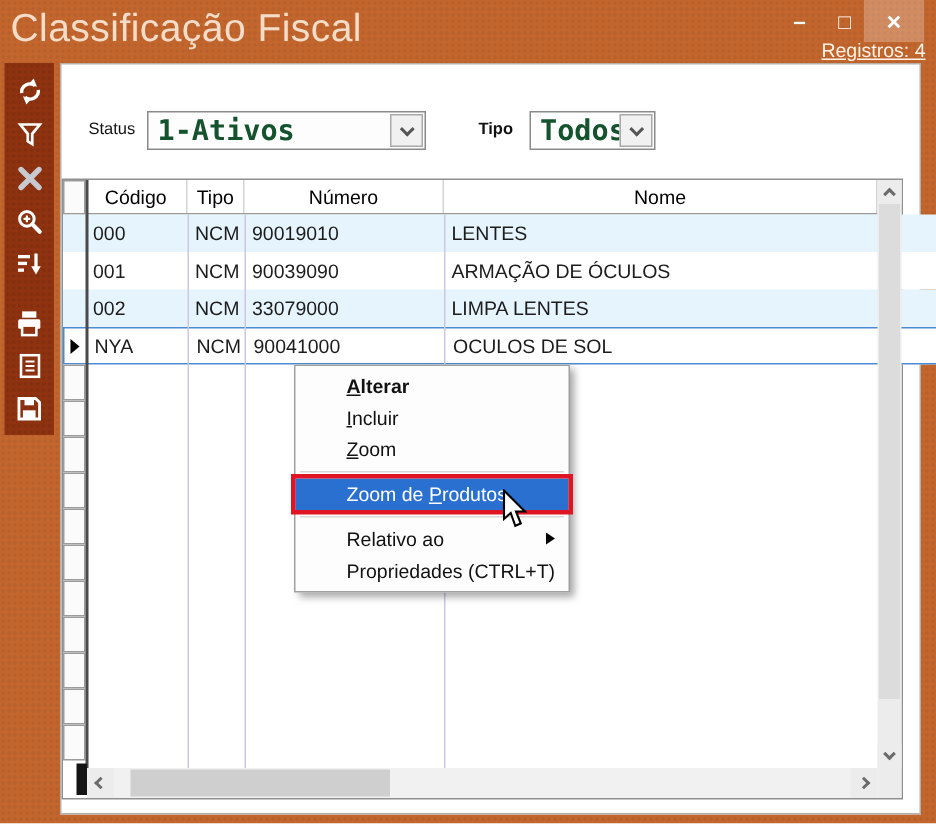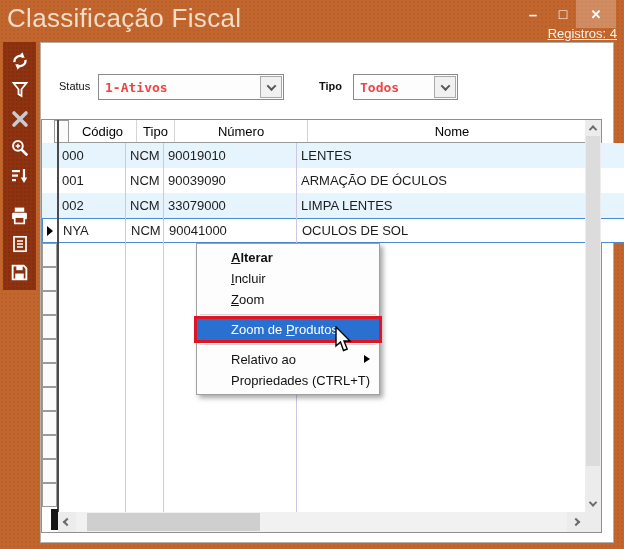--- a/index.html
+++ b/index.html
@@ -34,29 +34,29 @@
   .side-btn{width:26px;height:24px;margin-bottom:6px;display:flex;align-items:center;justify-content:center;cursor:pointer;}
   .side-btn.group-gap{margin-top:11px;}
   .side-btn svg{display:block;}
   
   .content{position:absolute;left:40px;top:42px;width:574px;height:501px;
     background:#fff;border:1px solid #b5b0aa;}
   .flabel{position:absolute;font-size:11px;color:#111;}
   .combo{position:absolute;height:26px;background:#fdfdfd;border:1px solid #8a8a8a;
     display:flex;align-items:center;cursor:pointer;}
   .combo-value{flex:1;padding-left:6px;font-family:"DejaVu Sans Mono",monospace;
-    font-weight:bold;font-size:13px;color:#ef4444;white-space:nowrap;overflow:hidden;}
+    font-weight:bold;font-size:19px;color:#14532d;white-space:nowrap;overflow:hidden;}
   .combo-btn{width:22px;height:22px;margin-right:1px;background:#f2f1f1;border:1px solid #a9a9a9;
     display:flex;align-items:center;justify-content:center;}
   .chev-down{width:7px;height:7px;border-right:2px solid #565656;border-bottom:2px solid #565656;
     transform:rotate(45deg) translate(-1px,-1px);}
   
   .grid{position:absolute;left:0;top:76px;width:561px;height:414px;background:#fff;
     border:1px solid #909090;}
-  .ghead{position:absolute;left:12px;top:0;height:23px;width:543px;background:#fff;
+  .ghead{position:absolute;left:0;top:0;height:23px;width:543px;background:#fff;
     border-bottom:1px solid #9a9a9a;}
   .hcell{position:absolute;top:0;height:22px;font-size:13px;color:#000;
     display:flex;align-items:center;justify-content:center;border-right:1px solid #d4d4d4;cursor:pointer;}
   .grow{position:absolute;left:0;width:596px;height:25px;cursor:pointer;}
   .grow.alt{background:var(--alt);}
   .grow.plain{background:#fff;}
   .grow.selected{background:#fff;border:1px solid var(--selb);}
   .gcell{position:absolute;top:0;height:100%;font-size:13px;color:#1c1c1c;
     display:flex;align-items:center;padding-left:5px;white-space:nowrap;overflow:hidden;}
   .rowmark{position:absolute;left:4px;top:7px;width:0;height:0;
@@ -185,21 +185,21 @@
 
   <div class="content">
     <div class="flabel" style="left:18px;top:37px;">Status</div>
     <div class="combo" style="left:57px;top:31px;width:186px;">
       <div class="combo-value">1-Ativos</div>
       <div class="combo-btn">
         <span class="chev-down"></span>
       </div>
     </div>
     <div class="flabel" style="left:278px;top:37px;font-weight:bold;">Tipo</div>
-    <div class="combo" style="left:312px;top:31px;width:105px;">
+    <div class="combo" style="left:312px;top:31px;width:84px;">
       <div class="combo-value">Todos</div>
       <div class="combo-btn">
         <span class="chev-down"></span>
       </div>
     </div>
 
     <div class="grid" id="grid">
       <div class="ghead" id="ghead">
           <div class="selcell" style="top:0;height:23px;"></div>
           <div class="hcell" style="left: 15px; width: 68px;">Código</div>

